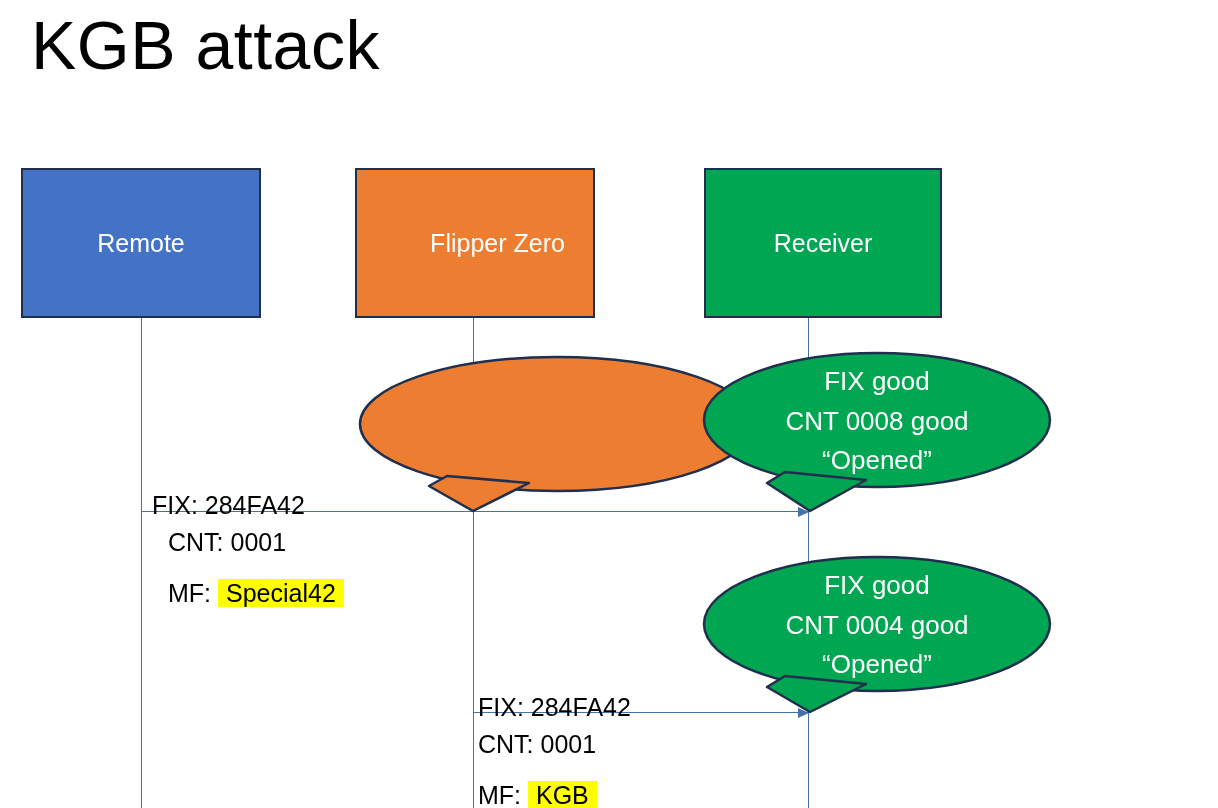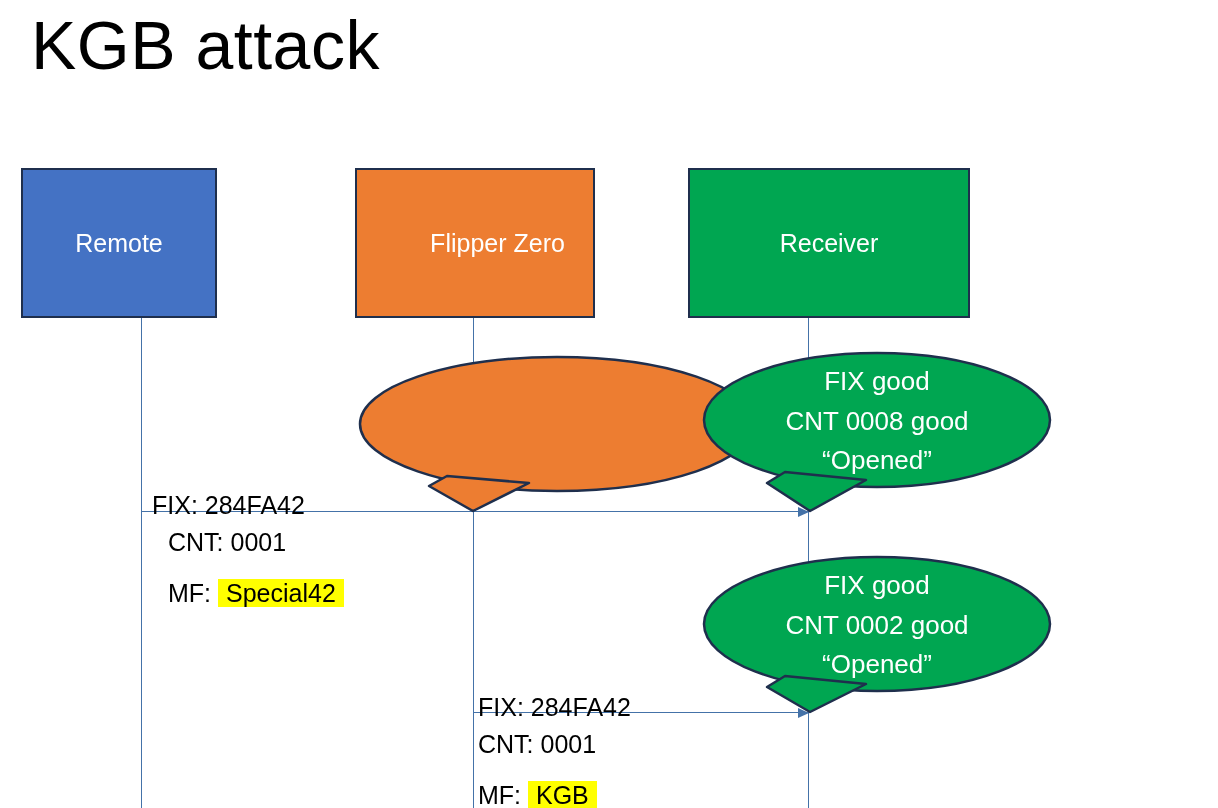--- a/index.html
+++ b/index.html
@@ -48,23 +48,23 @@
     justify-content: center;
   }
   .actor-label {
     color: #ffffff;
     font-size: 25px;
     font-weight: 400;
     line-height: 1.2;
     text-align: center;
     white-space: nowrap;
   }
-  #actor-remote   { left: 21px;  top: 168px; width: 196px; height: 150px; }
+  #actor-remote   { left: 21px;  top: 168px; width: 240px; height: 150px; }
   #actor-flipper  { left: 355px; top: 168px; width: 240px; height: 150px; }
-  #actor-receiver { left: 688px; top: 168px; width: 282px; height: 150px; }
+  #actor-receiver { left: 704px; top: 168px; width: 238px; height: 150px; }
 
   
   .msg-arrow {
     position: absolute;
     height: 1px;
     background: #4472a8;
   }
   .msg-arrow::after {
     content: "";
     position: absolute;
@@ -197,18 +197,18 @@
     <svg width="348" height="158" viewBox="0 0 348 158">
       <path d="M 174 1
                C 269 1 347 31 347 68
                C 347 105 269 135 174 135
                C 79 135 1 105 1 68
                C 1 31 79 1 174 1 Z" fill="#00A651" stroke="#1F2F4D" stroke-width="2.5"></path>
       <path d="M 82 120 L 64 131 L 107 156 L 163 128 Z" fill="#00A651" stroke="#1F2F4D" stroke-width="2.5" stroke-linejoin="round"></path>
     </svg>
     <div class="bubble-text">
       <div>FIX good</div>
-      <div>CNT 0002 good</div>
+      <div>CNT 0004 good</div>
       <div>“Opened”</div>
     </div>
   </div>
 
 </div>
 
 </body></html>

